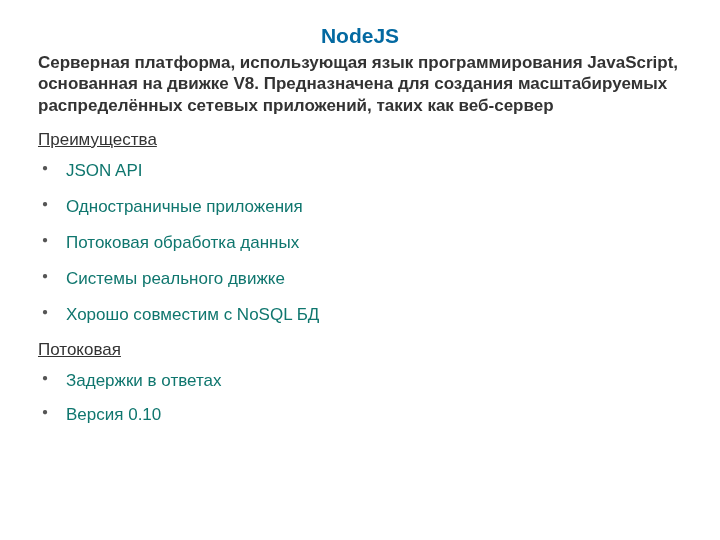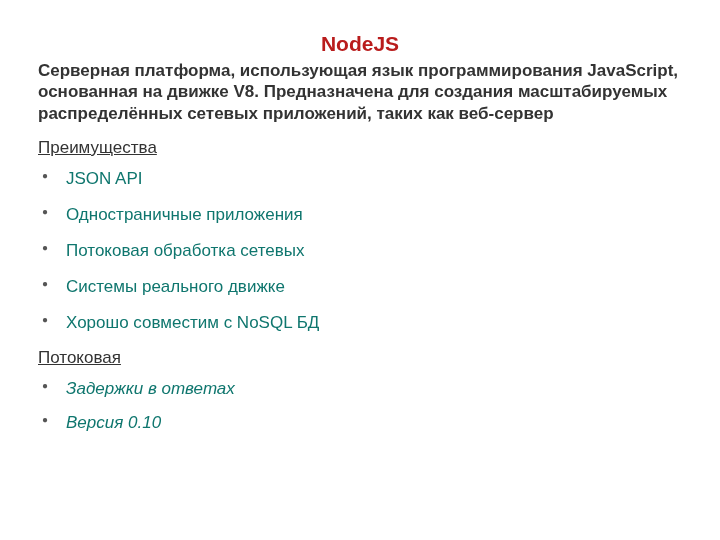--- a/index.html
+++ b/index.html
@@ -13,23 +13,23 @@
       background: #ffffff;
       font-family: Arial, Helvetica, sans-serif;
       color: #333333;
       padding: 20px 38px 20px 38px;
       overflow: hidden;
     }
     .title {
       text-align: center;
       font-size: 21px;
       font-weight: bold;
-      color: #b91c1c;
+      color: #0369a1;
       margin-bottom: 4px;
-      margin-top: 12px;
+      margin-top: 4px;
     }
     .description {
       font-size: 17px;
       line-height: 1.25;
       color: #333;
       margin-bottom: 14px;
       font-weight: bold;
     }
     .section-heading {
       font-size: 17px;
@@ -53,36 +53,35 @@
     ul.bullets li::before {
       content: "●";
       position: absolute;
       left: 4px;
       top: 1px;
       font-size: 10px;
       color: #555;
     }
     ul.bullets.tight li {
       margin-bottom: 12px;
-      font-style: italic;
     }
   </style>
 </head>
 <body>
 
 <h1 class="title">NodeJS</h1>
 
 <p class="description">Серверная платформа, использующая язык программирования JavaScript, основанная на движке V8. Предназначена для создания масштабируемых распределённых сетевых приложений, таких как веб-сервер</p>
 
 <p class="section-heading">Преимущества</p>
 
 <ul class="bullets">
   <li>JSON API</li>
   <li>Одностраничные приложения</li>
-  <li>Потоковая обработка сетевых</li>
+  <li>Потоковая обработка данных</li>
   <li>Системы реального движке</li>
   <li>Хорошо совместим с NoSQL БД</li>
 </ul>
 
 <p class="section-heading">Потоковая</p>
 
 <ul class="bullets tight">
   <li>Задержки в ответах</li>
   <li>Версия 0.10</li>
 </ul>

